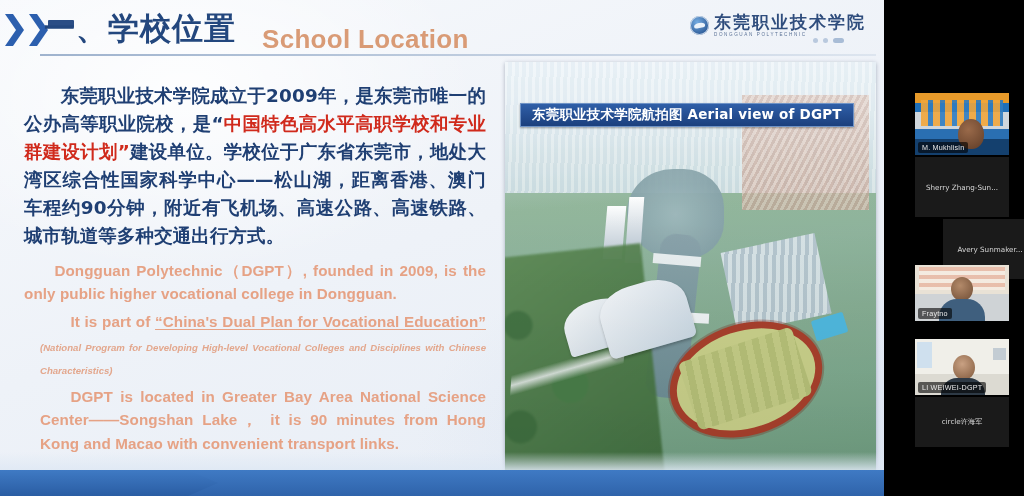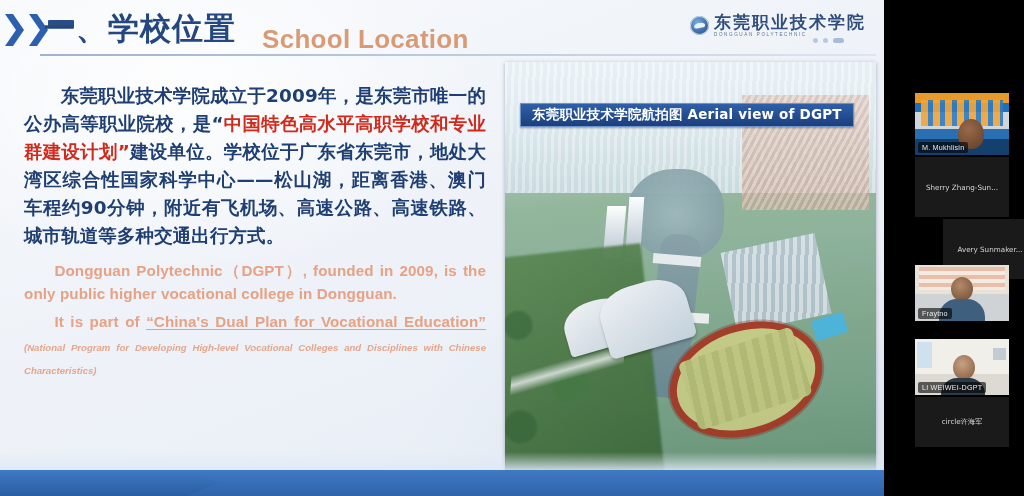--- a/index.html
+++ b/index.html
@@ -68,21 +68,21 @@
   .p-cn {
     font-family:"DejaVu Sans", sans-serif;
     font-size:18.4px; line-height:1.52; color:#1f3f73; font-weight:700;
     text-align:justify; text-indent:2em; letter-spacing:.2px;
   }
   .hl-red { color:#d02a1c; }
   .p-en {
     font-size:15.2px; line-height:1.55; color:#e6a285; font-weight:700;
     text-align:justify; text-indent:2em; margin-top:9px; letter-spacing:.1px;
   }
-  .p-en.tight { margin-top:4px; }
+  .p-en.tight { margin-top:4px;margin-left:16px; }
   .u-link { text-decoration:underline; text-underline-offset:2px; }
   .note { font-size:9.6px; font-style:italic; font-weight:700; color:#e3a78d; letter-spacing:0; }
 
   
   .photo {
     position:absolute; left:505px; top:62px; width:371px; height:410px;
     overflow:hidden; box-shadow:0 1px 4px rgba(30,50,80,.35);
     background:#9ab6c9;
   }
   .photo-bg{ position:absolute; inset:0;
@@ -251,20 +251,21 @@
     </div>
 
     <div class="textcol">
       <p class="p-cn"><span>东莞职业技术学院成立于2009年，是东莞市唯一的公办高等职业院校，是</span><span>“</span><span class="hl-red">中国特色高水平高职学校和专业群建设计划</span><span class="hl-red">”</span><span>建设单位。学校位于广东省东莞市，地处大湾区综合性国家科学中心——松山湖，距离香港、澳门车程约90分钟，附近有飞机场、高速公路、高速铁路、城市轨道等多种交通出行方式。</span></p>
 
       <p class="p-en">Dongguan Polytechnic（DGPT）, founded in 2009, is the only public higher vocational college in Dongguan.</p>
 
       <p class="p-en tight"><span>It is part of </span><span class="u-link">“China's Dual Plan for Vocational Education”</span>
         <span class="note">(National Program for Developing High-level Vocational Colleges and Disciplines with Chinese Characteristics)</span></p>
 
+      <p class="p-en tight">DGPT is located in Greater Bay Area National Science Center——Songshan Lake，  it is 90 minutes from Hong Kong and Macao with convenient transport links.</p>
     </div>
 
     <div class="photo">
       <div class="photo-bg"></div>
       <div class="cityhaze"></div>
       <div class="urbanblock"></div>
       <div class="lake"></div>
       <div class="river"></div>
       <div class="bridge1"></div>
       <div class="bridge2"></div>

